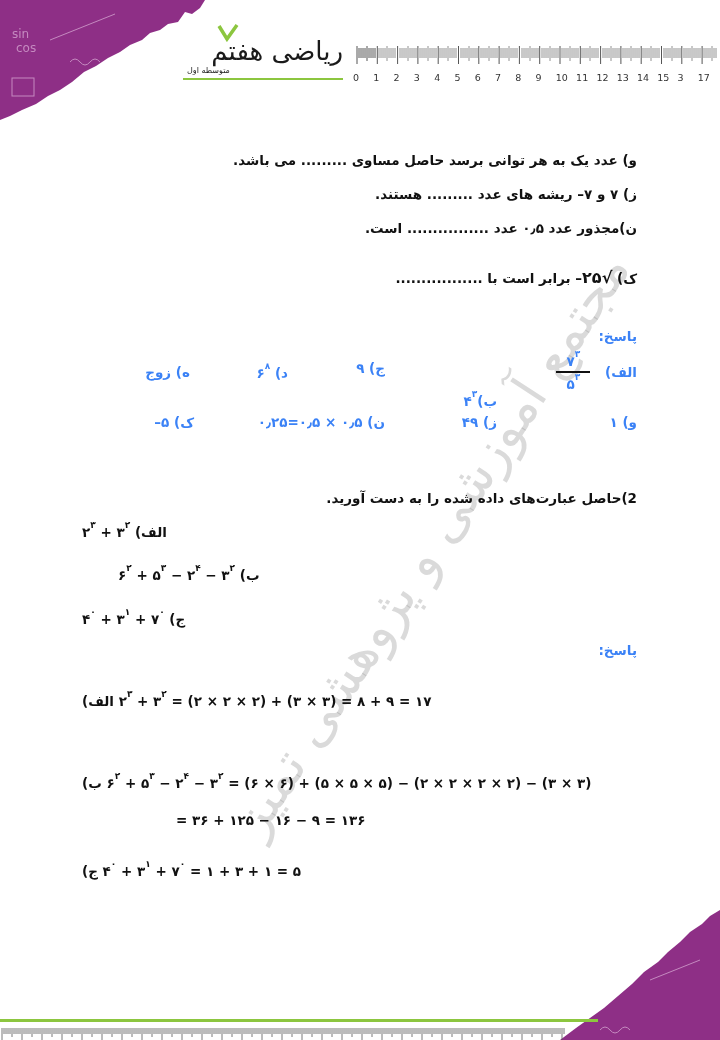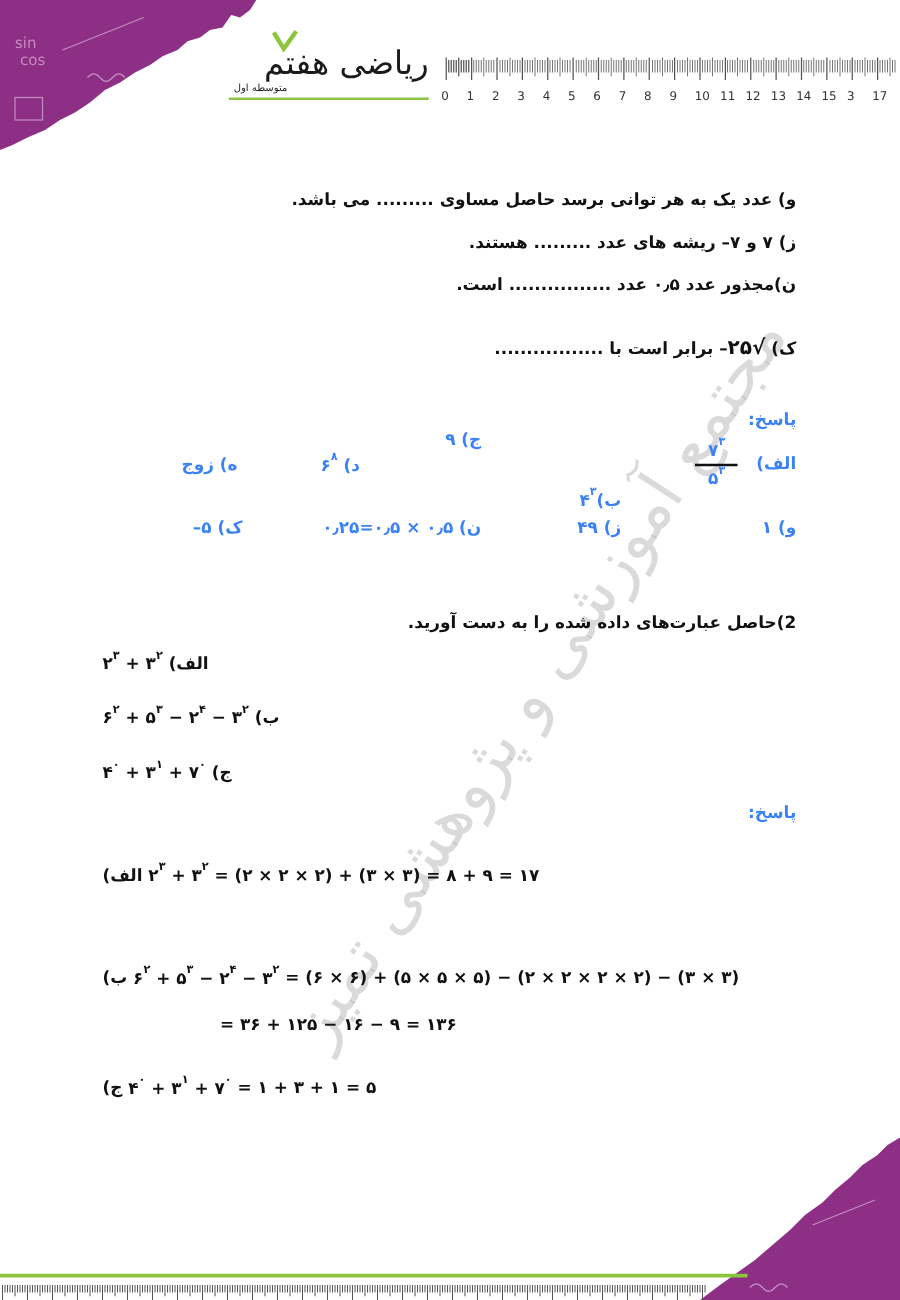--- a/index.html
+++ b/index.html
@@ -134,21 +134,21 @@
   <span style="vertical-align:middle;">الف)</span>
   <span class="frac" style="margin-right:10px;">
     <span class="ltr"><span>۷</span><sup>۳</sup></span>
     <span class="bar"></span>
     <span class="ltr"><span>۵</span><sup>۳</sup></span>
   </span>
 </div>
 <div class="abs rtl txt red" style="right:223px; top:364px;margin-top:28px;">
   <span>ب)</span><span class="ltr" style="display:inline-block;"><span>۴</span><sup>۳</sup></span>
 </div>
-<div class="abs rtl txt red" style="right:335px; top:344px;">
+<div class="abs rtl txt red" style="right:335px; top:360px;">
   <span>ج)</span>
   <span>۹</span>
 </div>
 <div class="abs rtl txt red" style="right:432px; top:364px;">
   <span>د)</span>
   <span class="ltr" style="display:inline-block;"><span>۶</span><sup>۸</sup></span>
 </div>
 <div class="abs rtl txt red" style="right:530px; top:364px;">
   <span>ه)</span>
   <span>زوج</span>
@@ -171,21 +171,21 @@
   <span>۵–</span>
 </div>
 
 <div class="abs rtl txt" style="right:83px; top:490px;">2)حاصل عبارت‌های داده شده را به دست آورید.</div>
 
 <div class="abs txt" style="left:82px; top:523px;text-align:right;">
   <span class="ltr" style="display:inline-block;">۲<sup>۳</sup> + ۳<sup>۲</sup></span>
   <span class="rtl">الف)</span>
 </div>
 <div class="abs txt" style="left:82px; top:566px;">
-  <span class="ltr" style="display:inline-block;">۶<sup>۲</sup> + ۵<sup>۳</sup> − ۲<sup>۴</sup> − ۳<sup>۲</sup></span>
+  <span class="ltr" style="display:inline-block;margin-left:36px;">۶<sup>۲</sup> + ۵<sup>۳</sup> − ۲<sup>۴</sup> − ۳<sup>۲</sup></span>
   <span class="rtl">ب)</span>
 </div>
 <div class="abs txt" style="left:82px; top:610px;">
   <span class="ltr" style="display:inline-block;">۴<sup>۰</sup> + ۳<sup>۱</sup> + ۷<sup>۰</sup></span>
   <span class="rtl">ج)</span>
 </div>
 
 <div class="abs rtl txt red" style="right:83px; top:642px;">پاسخ:</div>
 
 <div class="abs txt ltr" style="left:82px; top:692px;">

